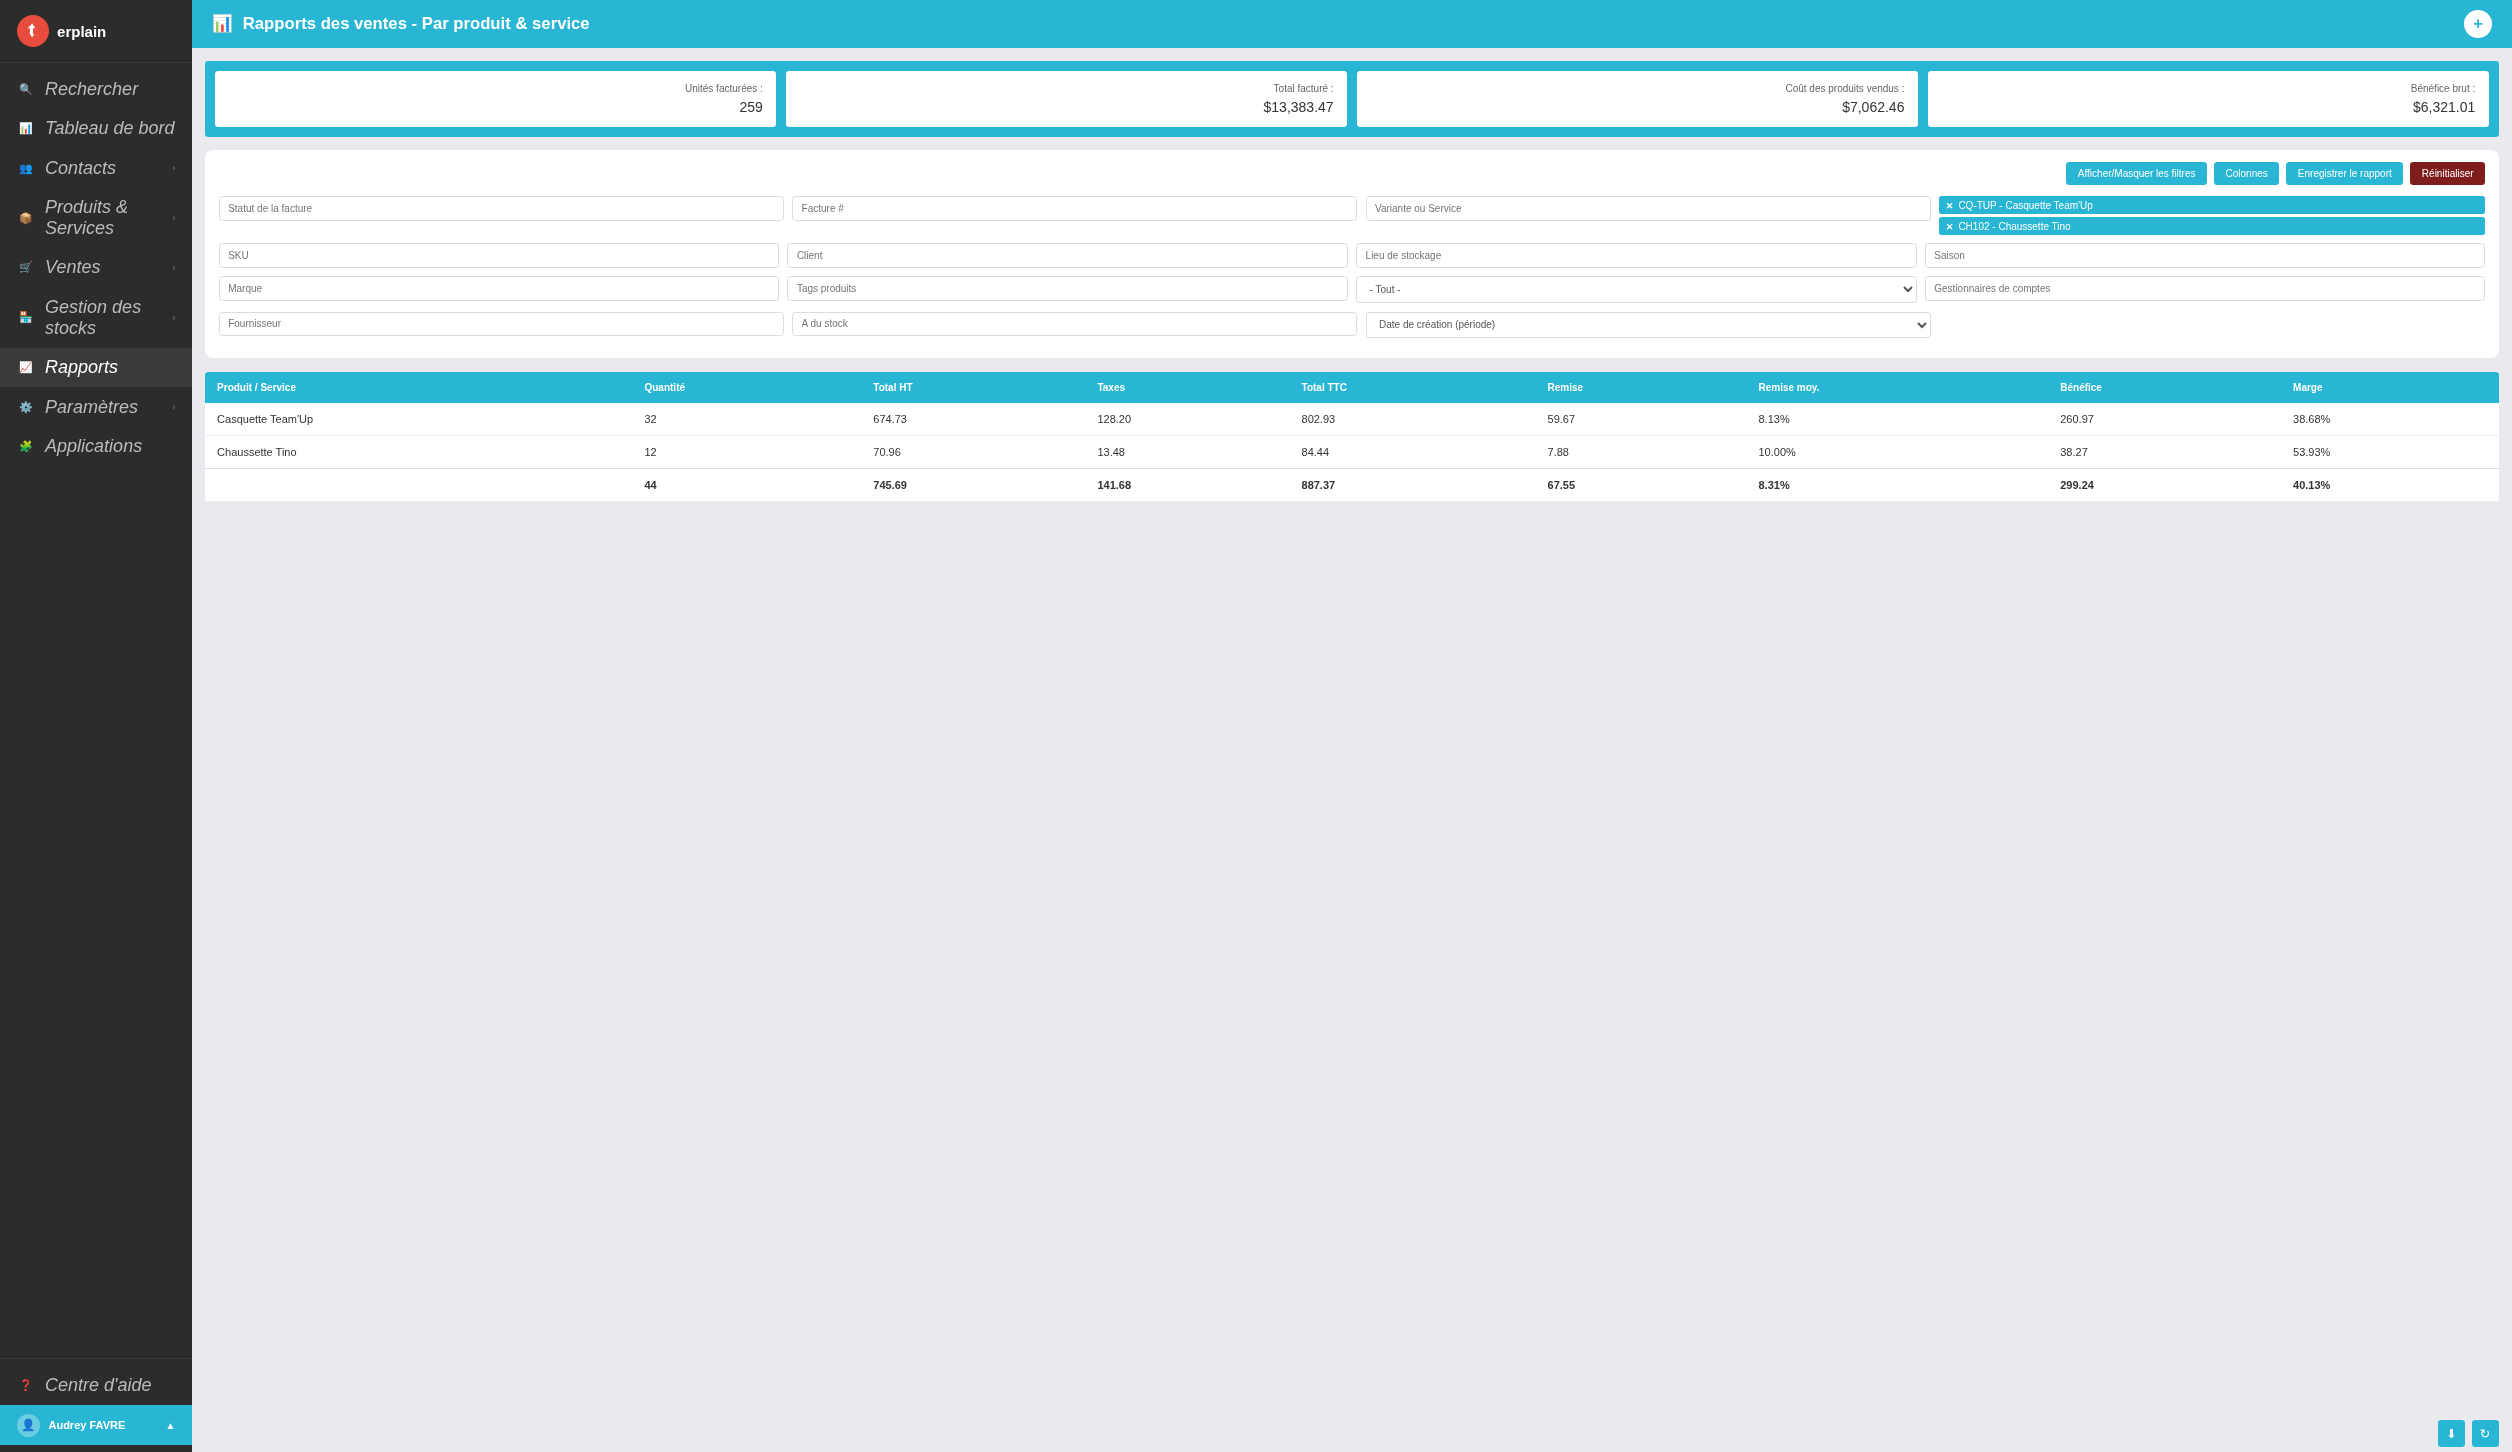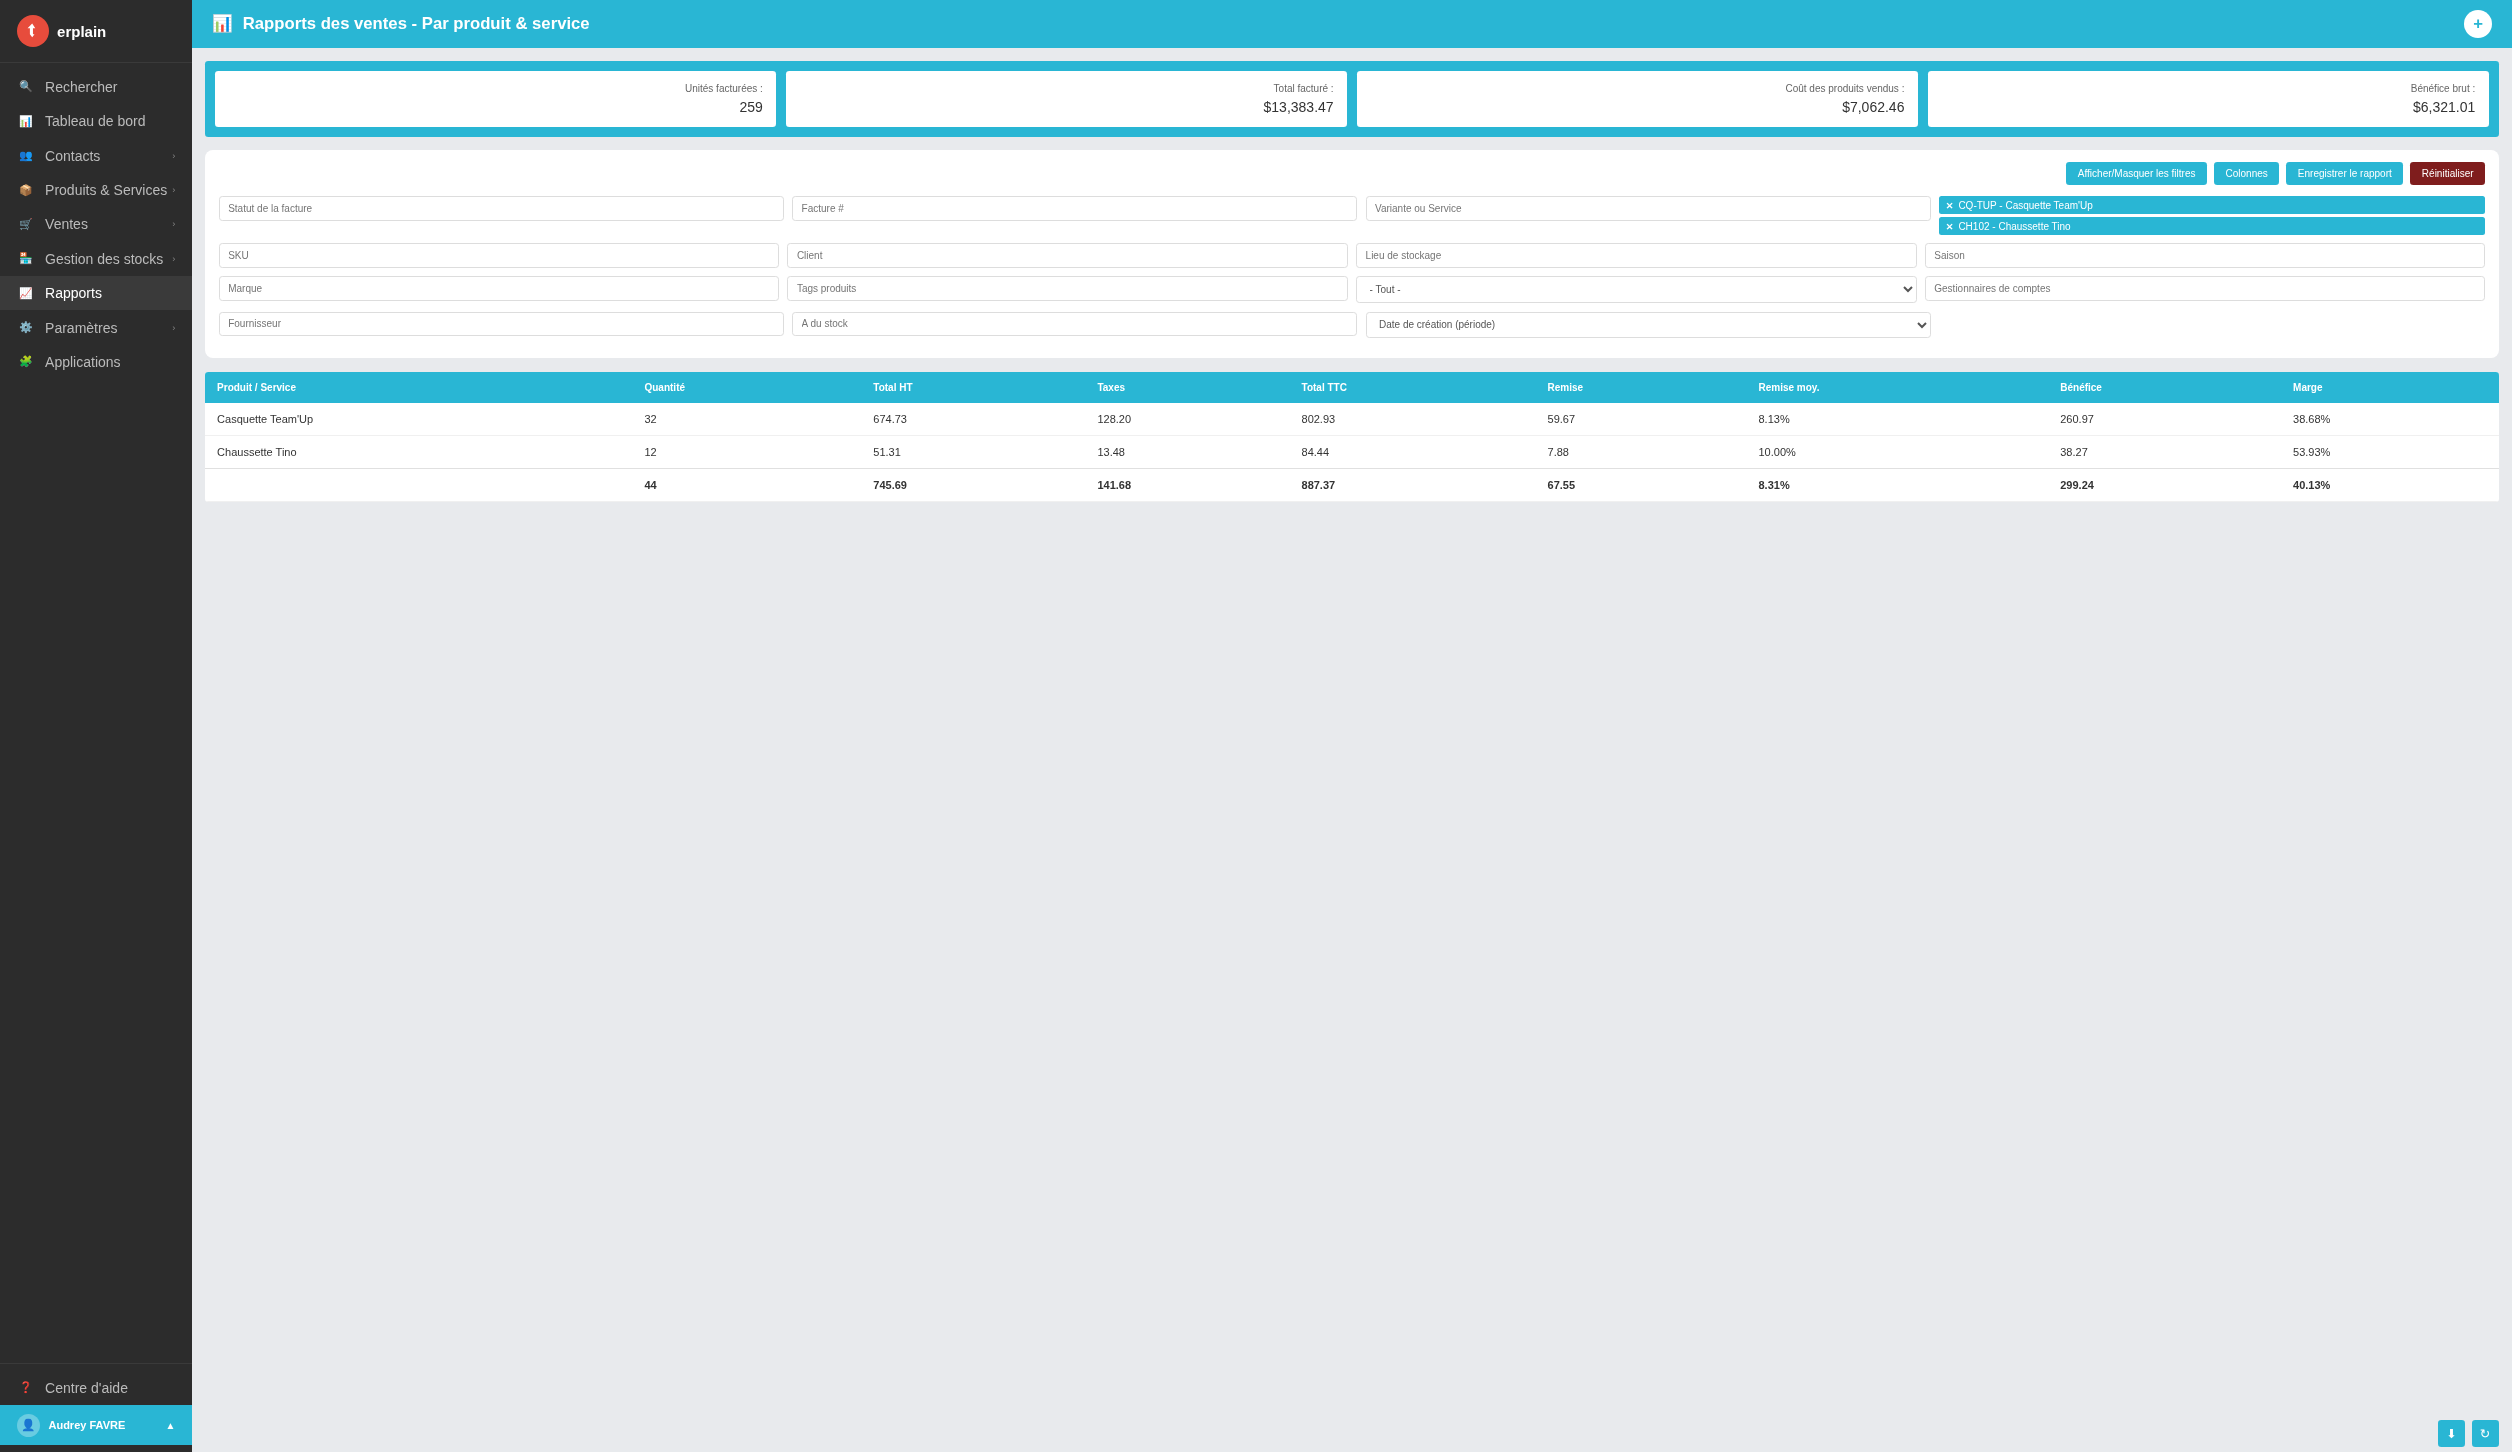--- a/index.html
+++ b/index.html
@@ -51,21 +51,21 @@
     }
     .sidebar-item.active { background: #3a3a3a; color: #fff; }
     .sidebar-item .item-icon {
       width: 18.4px;
       margin-right: 10px;
       display: flex;
       align-items: center;
       justify-content: center;
       flex-shrink: 0;
     }
-    .sidebar-item .item-label { flex: 1; font-size: 14px; }
+    .sidebar-item .item-label { flex: 1; font-size: 18px; font-style: italic; }
     .sidebar-item .chevron { font-size: 9.2px; color: #888; }
     .sidebar-bottom {
       border-top: 0.8px solid #3a3a3a;
       padding: 6.7px 0;
     }
     .sidebar-user {
       display: flex;
       align-items: center;
       padding: 8.4px 16.7px;
       background: #29b6d4;
@@ -474,21 +474,21 @@
             <td>128.20</td>
             <td>802.93</td>
             <td>59.67</td>
             <td>8.13%</td>
             <td>260.97</td>
             <td>38.68%</td>
           </tr>
           <tr>
             <td>Chaussette Tino</td>
             <td>12</td>
-            <td>51.31</td>
+            <td>70.96</td>
             <td>13.48</td>
             <td>84.44</td>
             <td>7.88</td>
             <td>10.00%</td>
             <td>38.27</td>
             <td>53.93%</td>
           </tr>
           <tr class="total-row">
             <td></td>
             <td>44</td>

